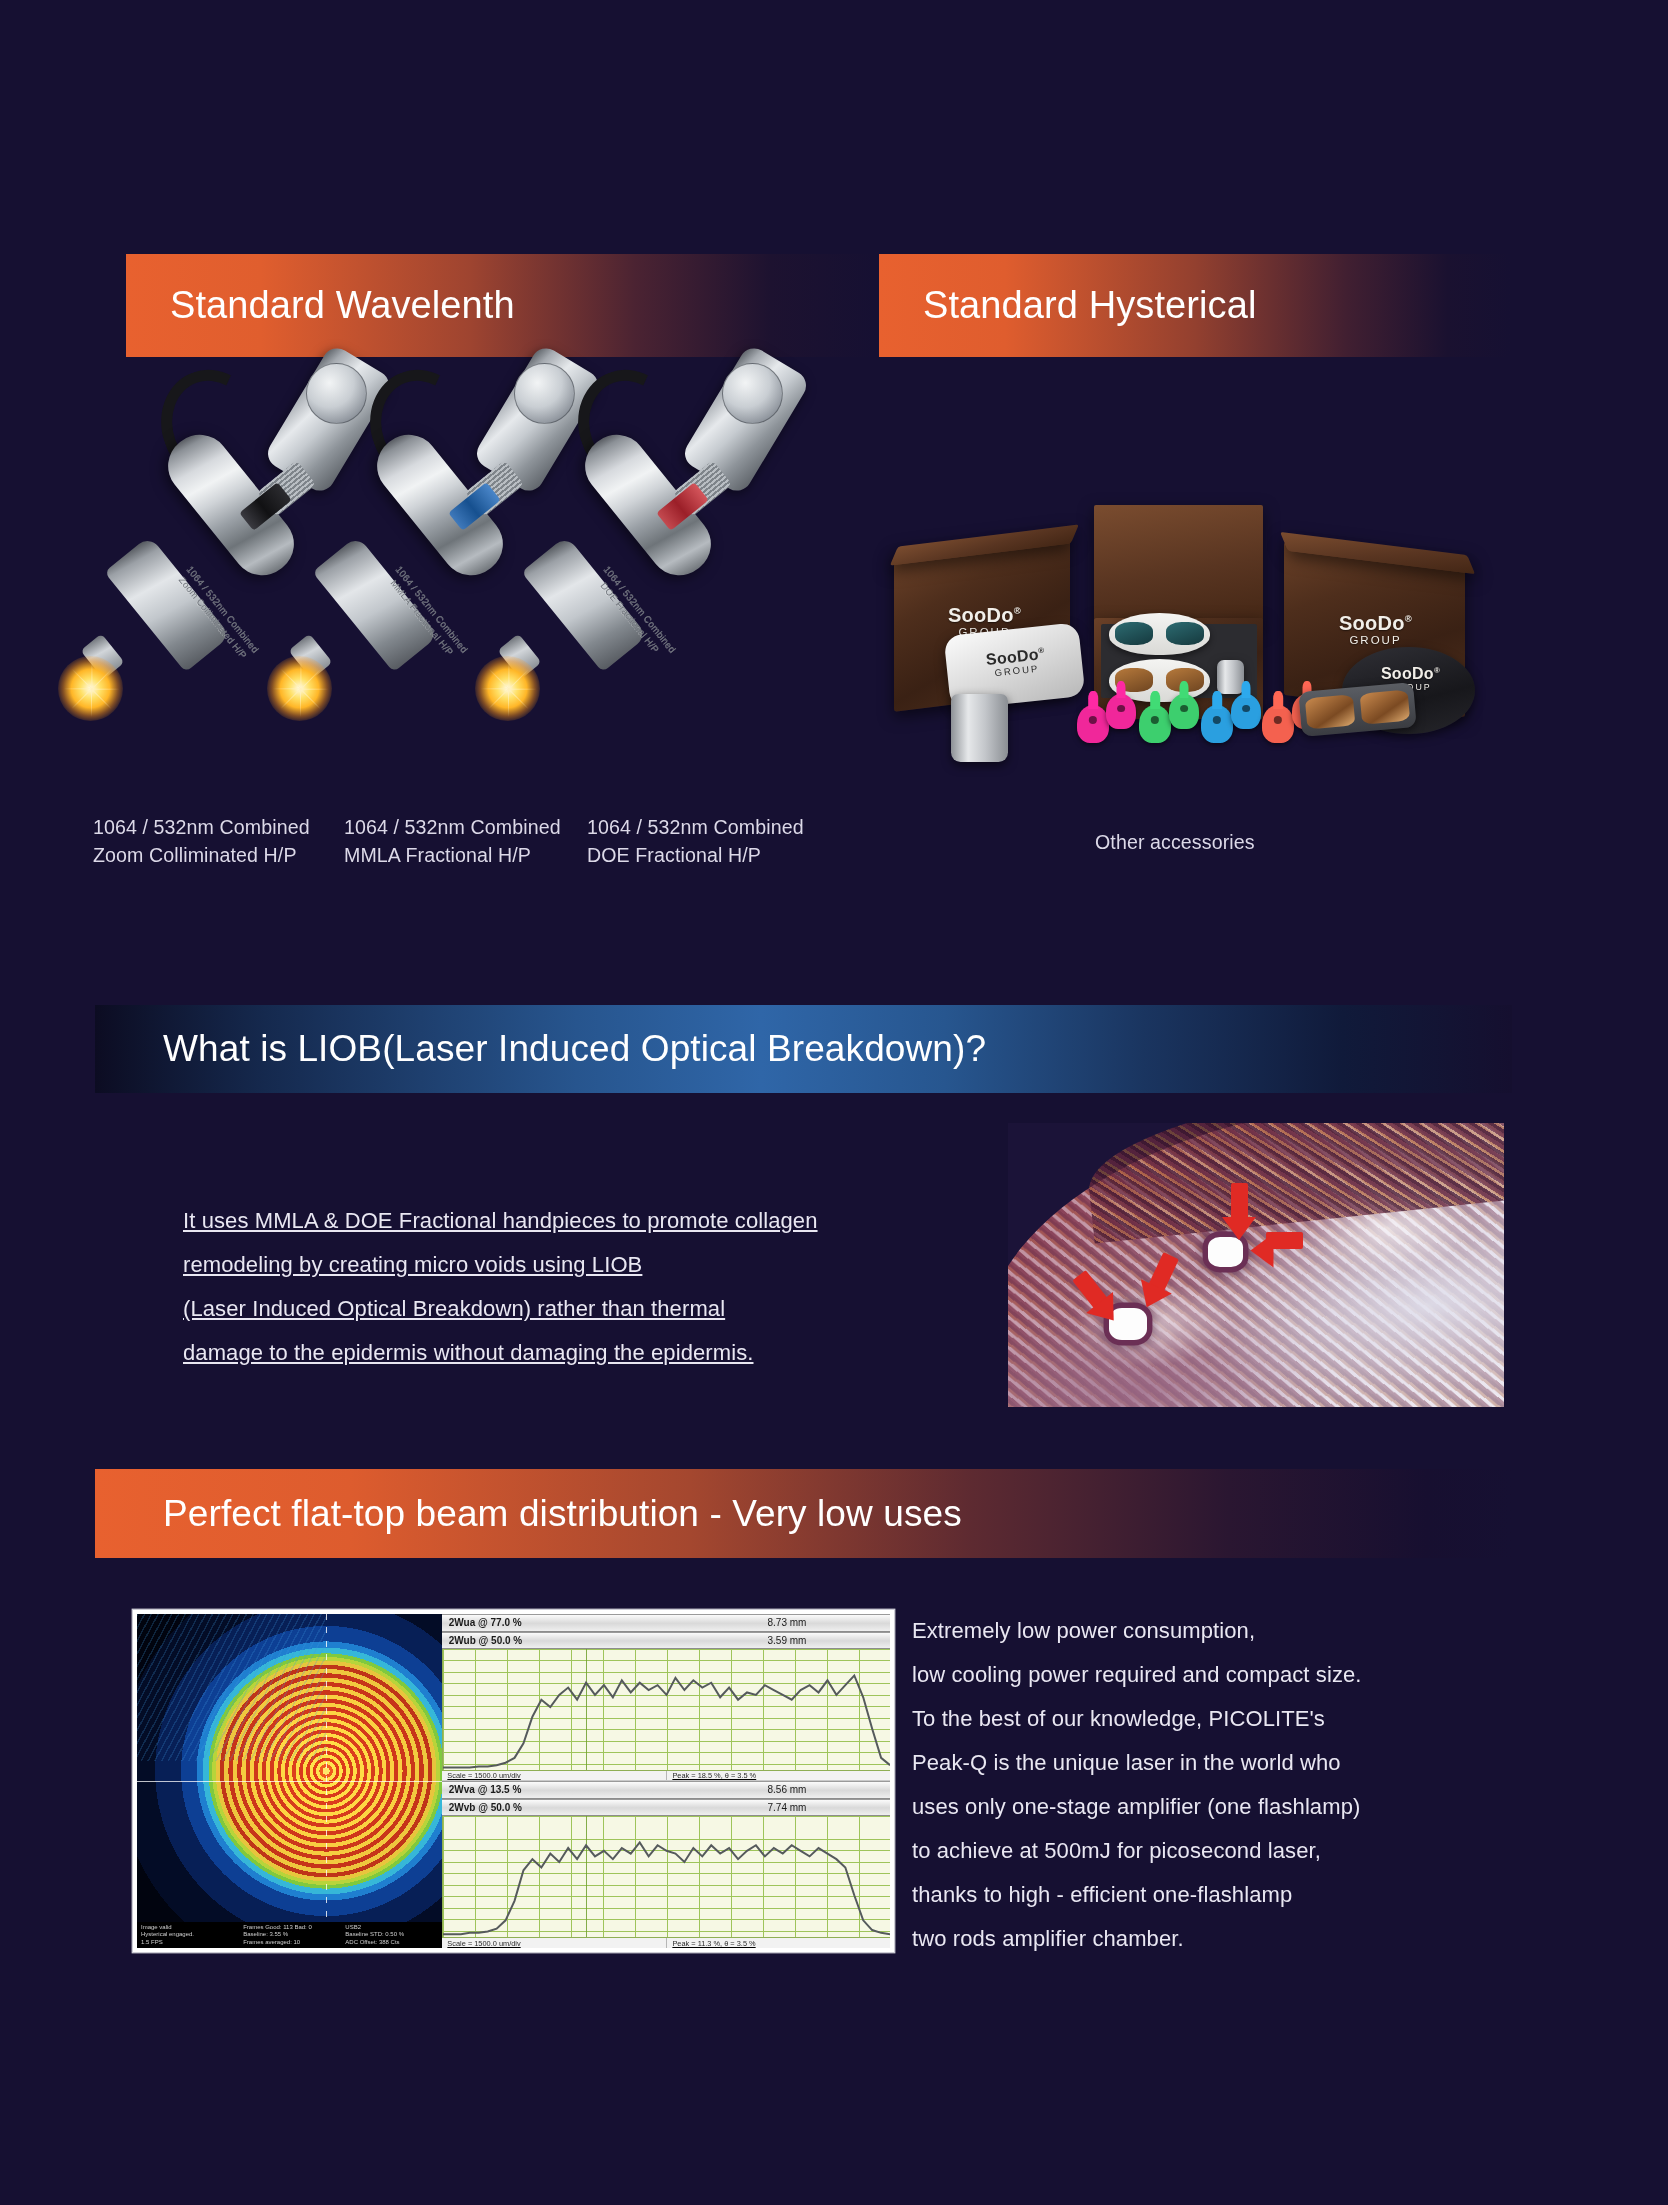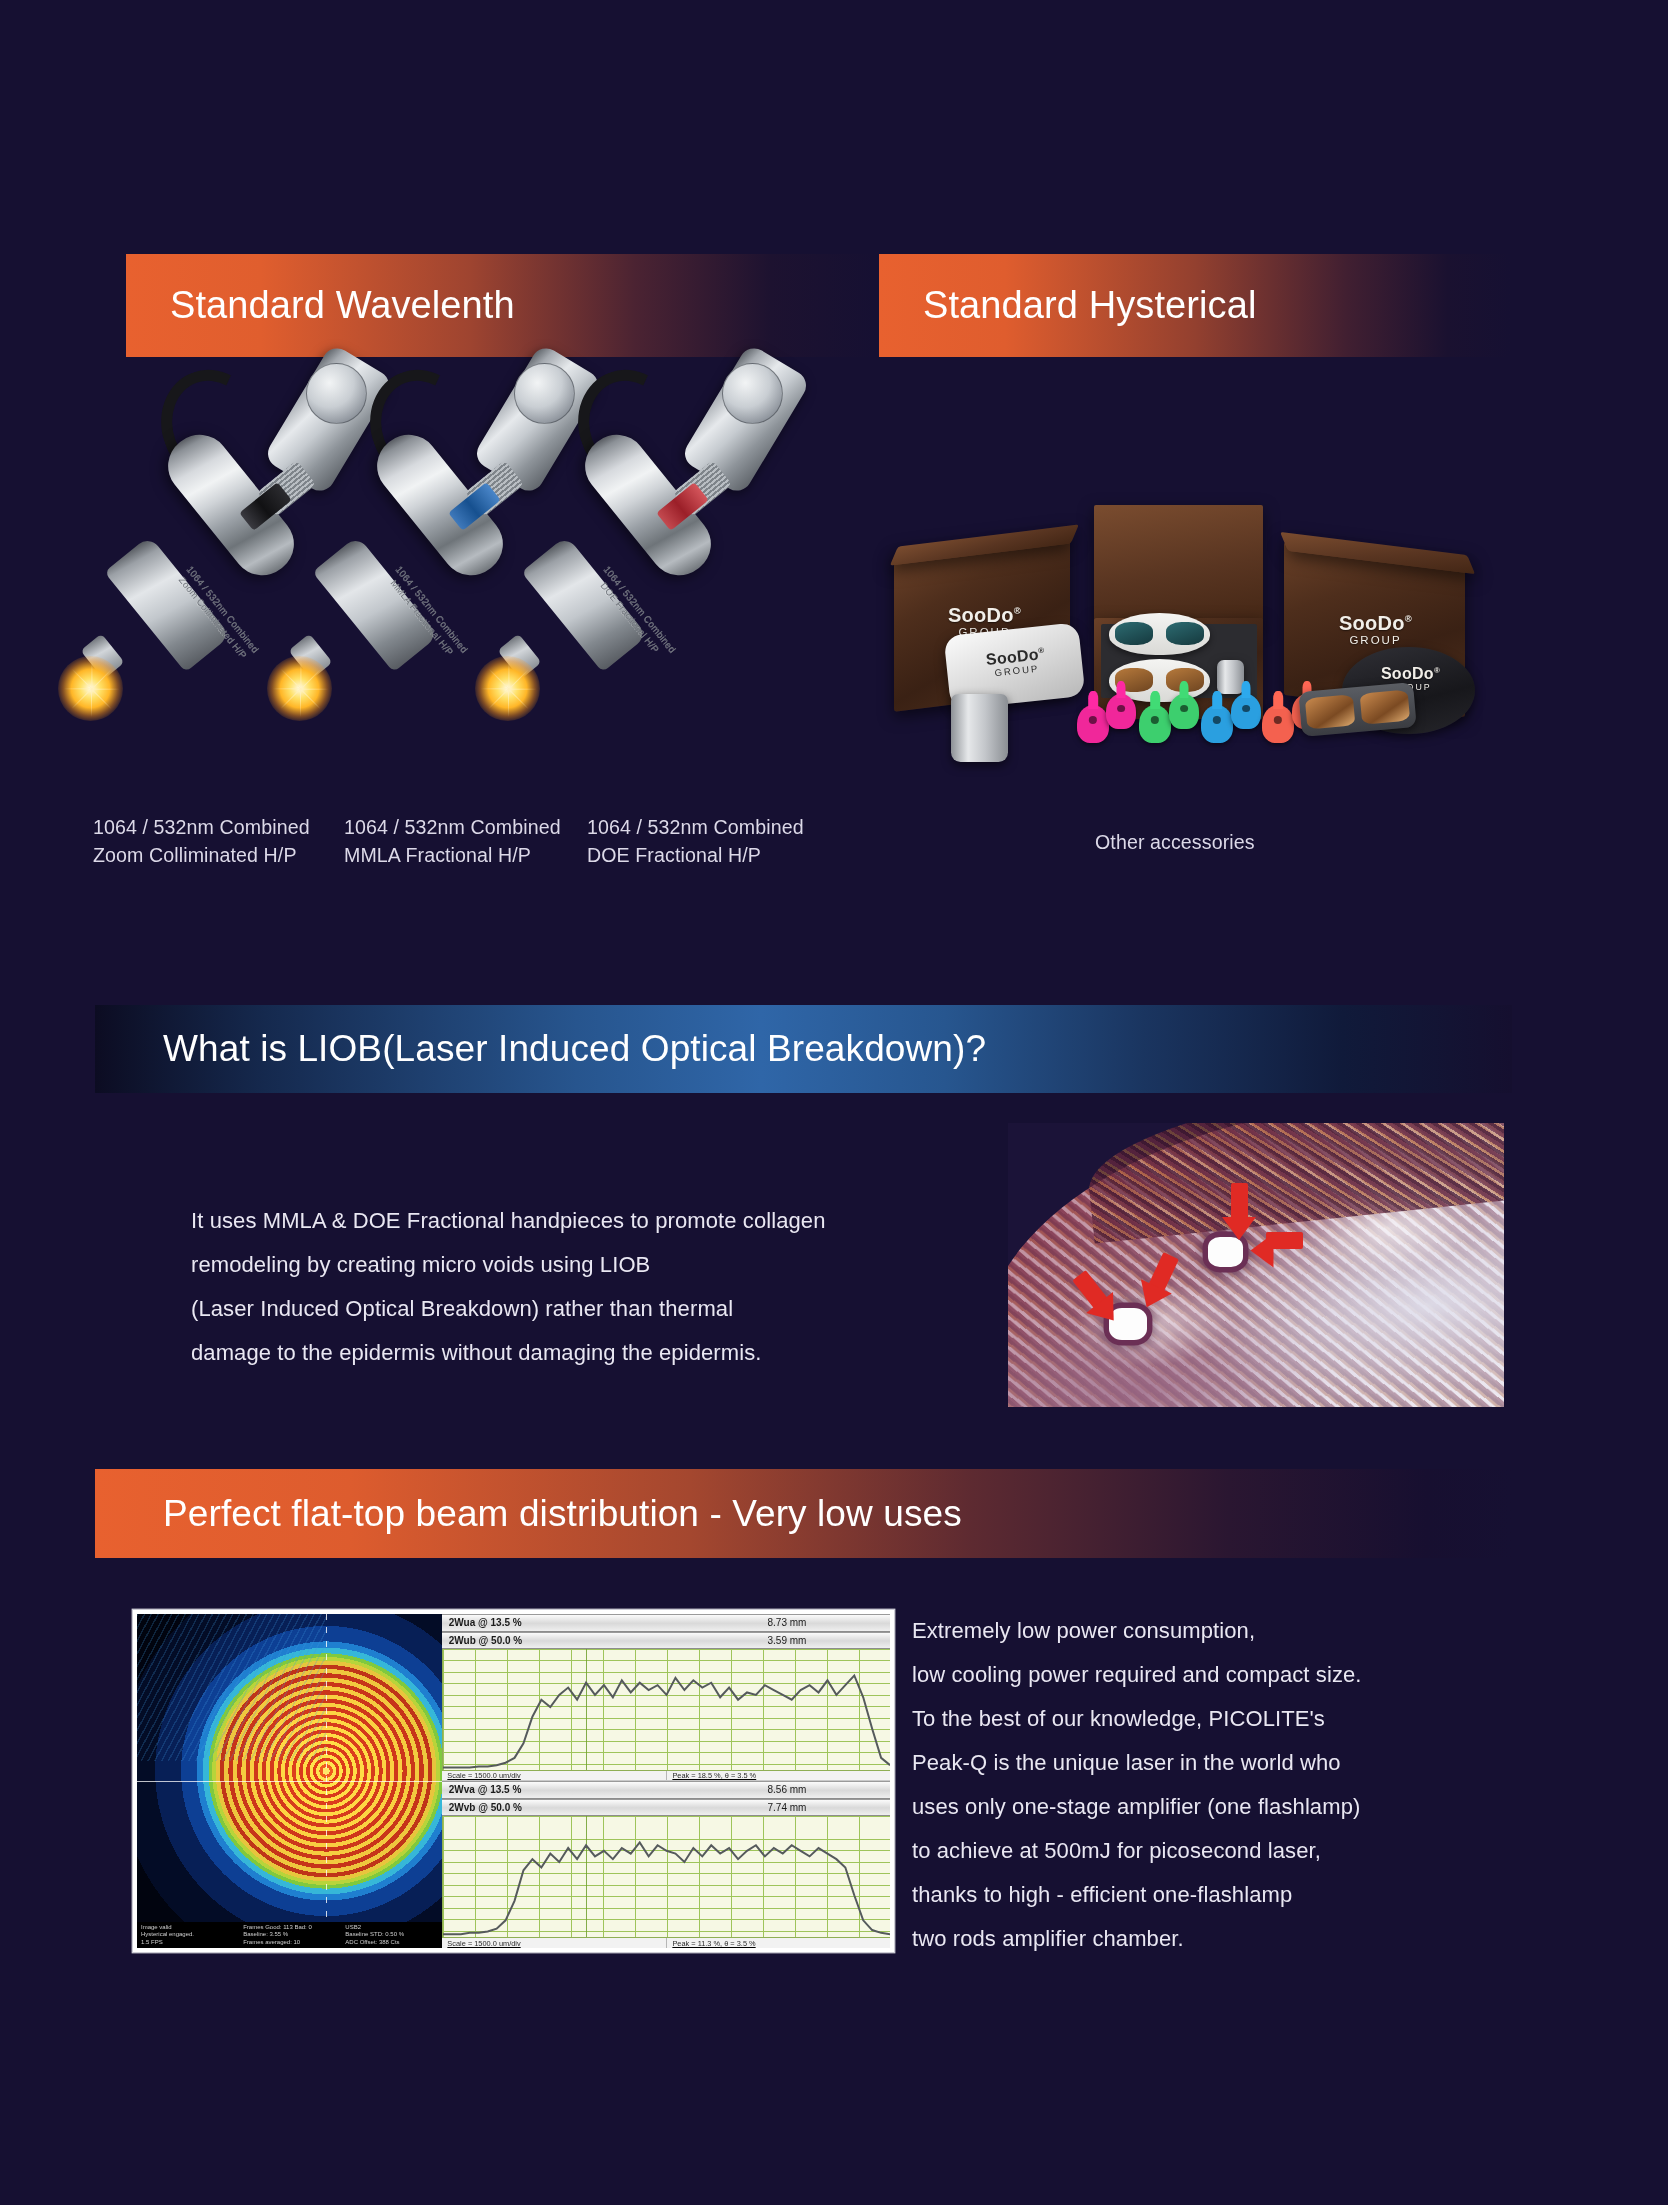--- a/index.html
+++ b/index.html
@@ -443,21 +443,21 @@
       <div class="lens2" style="right:5%;"></div>
   </div>
 </div>
 
 <div class="caption" style="left:1095px; top:829px;">Other accessories</div>
 
 <div class="banner" id="banner-liob">
   <span class="btxt">What is LIOB(Laser Induced Optical Breakdown)?</span>
 </div>
 
-<div class="para" style="left:191px; top:1199px; width:785px;">It uses MMLA &amp; DOE Fractional handpieces to promote collagen
+<div class="para" style="left:183px; top:1199px; width:785px;text-decoration:underline;">It uses MMLA &amp; DOE Fractional handpieces to promote collagen
 remodeling by creating micro voids using LIOB
 (Laser Induced Optical Breakdown) rather than thermal
 damage to the epidermis without damaging the epidermis.</div>
 
 <div id="histology">
   <div class="tissue"></div>
   <div class="tissue-crust"></div>
 
   <div class="void" style="left:200px; top:114px; width:35px; height:30px;"></div>
   <div class="void" style="left:101px; top:185px; width:38px; height:32px;"></div>
@@ -507,21 +507,21 @@
           <div>USB2</div>
           <div>Baseline STD: 0.50 %</div>
           <div>ADC Offset: 388 Cts</div>
         </div>
       </div>
     </div>
 
     <div class="prof-right">
 
       <div class="readout-row">
-        <div class="lbl">2Wua @ 13.5 %</div>
+        <div class="lbl">2Wua @ 77.0 %</div>
         <div class="val">8.73 mm</div>
       </div>
       <div class="readout-row">
         <div class="lbl">2Wub @ 50.0 %</div>
         <div class="val">3.59 mm</div>
       </div>
 
       <div class="plot">
         <div class="axis-v"></div>
         <svg viewBox="0 0 100 100" preserveAspectRatio="none">

